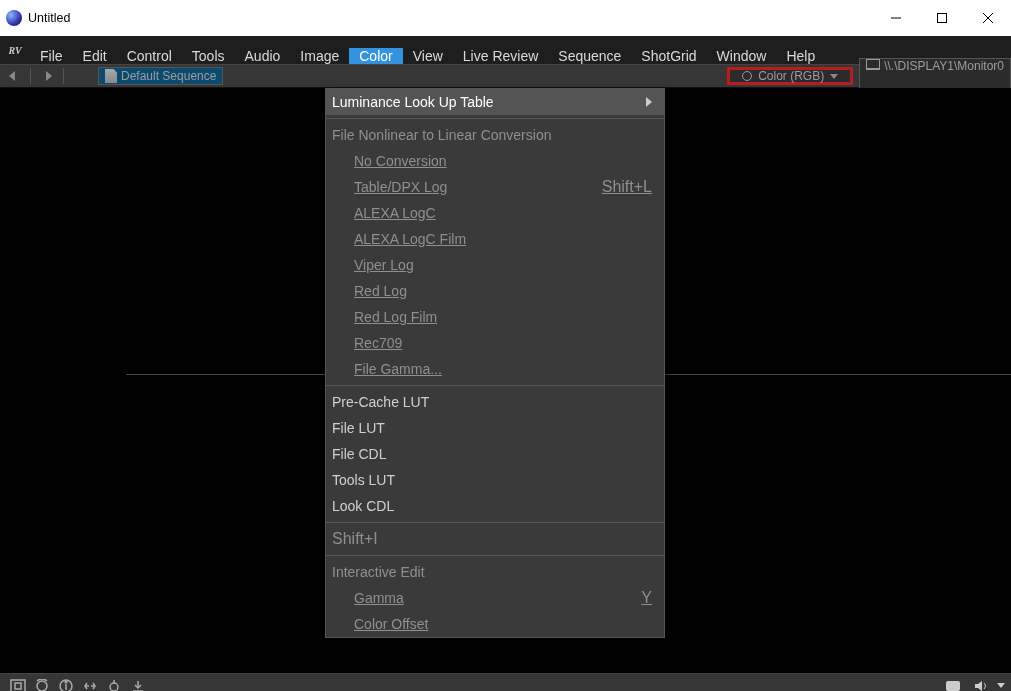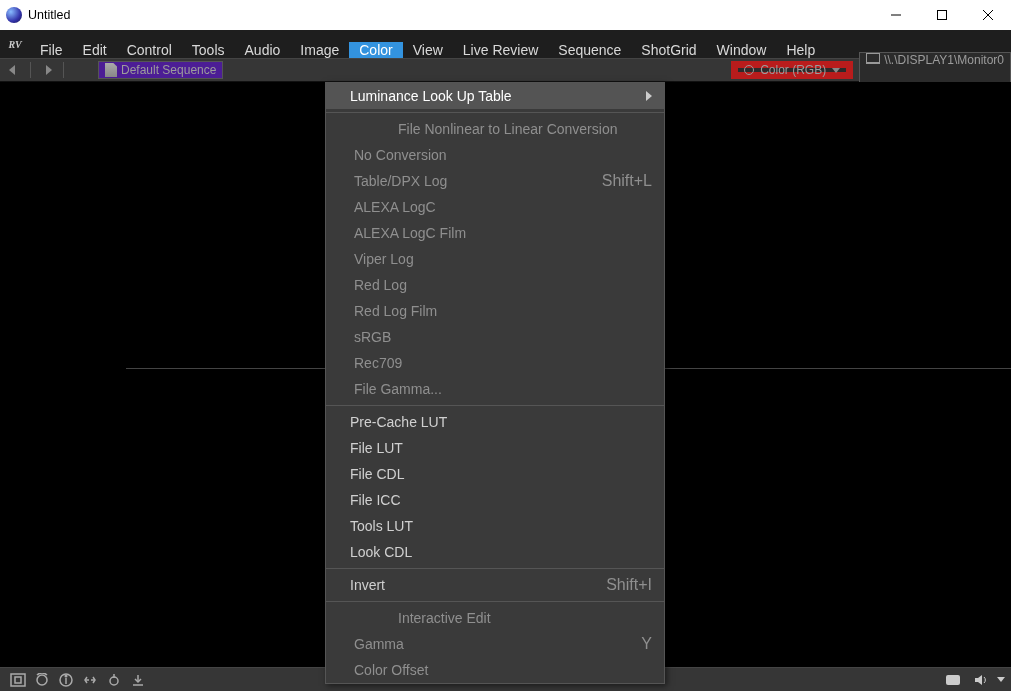--- a/index.html
+++ b/index.html
@@ -1,39 +1,39 @@
 <!DOCTYPE html>
 <html><head>
 <meta charset="utf-8">
 <style>
 * { margin: 0; padding: 0; box-sizing: border-box; font-family: "Segoe UI", Arial, sans-serif; }
 body { width: 1011px; height: 691px; background: #000; overflow: hidden; user-select: none; }
 
 
-.titlebar { height: 30px; background: #fff; display: flex; align-items: center; padding-left: 6px; }
+.titlebar { height: 36px; background: #fff; display: flex; align-items: center; padding-left: 6px; }
 .titlebar .app-icon { width: 16px; height: 16px; border-radius: 50%; background: radial-gradient(circle at 30% 30%, #8bf, #33a 60%, #114); margin-right: 6px; }
 .titlebar .title { font-size: 12.5px; color: #000; flex: 1; }
 .titlebar .win-btn { width: 46px; height: 30px; display: flex; align-items: center; justify-content: center; color: #000; }
 .titlebar .win-btn svg { width: 10px; height: 10px; }
 
 
 .menubar { height: 28px; background: #1e1e1e; display: flex; align-items: stretch; padding-left: 0; font-size: 14px; color: #d9d9d9; }
 .menubar .rv-logo { width: 30px; display: flex; align-items: center; justify-content: center; font-weight: bold; font-style: italic; font-size: 10px; color: #ccc; font-family: Georgia, serif; }
 .menubar .menu-item { padding: 0 10px; display: flex; align-items: center; cursor: default; }
 .menubar .menu-item.active { background: #3393df; color: #fff; }
 
 
 .toolbar { height: 24px; background: #363636; display: flex; align-items: center; border-top: 1px solid #444; border-bottom: 1px solid #111; font-size: 12px; font-family: "Consolas","Courier New",monospace; color: #9c9c9c; }
 .tool-btn { width: 28px; height: 22px; display: flex; align-items: center; justify-content: center; }
 .tool-btn svg { fill: #888; }
 .tool-sep { width: 1px; height: 16px; background: #555; margin: 0 2px; }
-.seq-box { height: 18px; background: #4c1d95; border: 1px solid #555; display: flex; align-items: center; padding: 0 6px; margin-left: 4px; gap: 4px; }
+.seq-box { height: 18px; background: #0c4a6e; border: 1px solid #555; display: flex; align-items: center; padding: 0 6px; margin-left: 4px; gap: 4px; }
 .seq-box .doc-icon { width: 12px; height: 14px; background: linear-gradient(#aaa,#888); clip-path: polygon(0 0, 70% 0, 100% 25%, 100% 100%, 0 100%); }
 .spacer { flex: 1; }
-.color-dd { height: 18px; background: #2b2b2b; border: 7px solid #b91c1c; display: flex; align-items: center; padding: 0 6px; gap: 6px; }
+.color-dd { height: 18px; background: #2b2b2b; border: 3px solid #b91c1c; display: flex; align-items: center; padding: 0 12px; gap: 6px; }
 .color-dd .circ { width: 10px; height: 10px; border: 1.5px solid #999; border-radius: 50%; }
 .color-dd .tri { width: 0; height: 0; border-left: 4px solid transparent; border-right: 4px solid transparent; border-top: 5px solid #888; }
 .disp-lbl { height: 36px; background: #2b2b2b; border: 1px solid #555; display: flex; padding: 0 6px; gap: 4px; margin-left: 6px; }
 .mon-icon { width: 14px; height: 11px; border: 1px solid #999; border-bottom: 2px solid #999; position: relative; }
 
 
 .viewport { position: relative; height: 585px; background: #000; }
 .viewport .hline { position: absolute; left: 126px; right: 0; top: 286px; height: 1px; background: #444; }
 
 
@@ -41,27 +41,27 @@
 .bottom-left { display: flex; align-items: center; padding-left: 6px; gap: 0; }
 .bottom-left .bb { width: 24px; height: 20px; display: flex; align-items: center; justify-content: center; color: #aaa; }
 .bottom-left .bb svg { stroke: #aaa; fill: none; stroke-width: 1.5; }
 .bottom-right { margin-left: auto; display: flex; align-items: center; padding-right: 6px; gap: 4px; }
 .bottom-right .bb { width: 24px; height: 20px; display: flex; align-items: center; justify-content: center; }
 .bottom-right .bb svg { fill: #ccc; }
 .bottom-right .tri { width: 0; height: 0; border-left: 4px solid transparent; border-right: 4px solid transparent; border-top: 5px solid #ccc; }
 
 
 .dropdown { position: absolute; left: 325px; top: 58px; width: 340px; background: #3a3a3a; border: 1px solid #555; box-shadow: 2px 2px 6px rgba(0,0,0,0.5); font-size: 14px; color: #d0d0d0; }
-.dd-item { height: 26px; display: flex; align-items: center; padding-left: 24px; padding-right: 12px; }
-.dd-item.sub { padding-left: 28px; color: #8f8f8f; }
+.dd-item { height: 26px; display: flex; align-items: center; padding-left: 6px; padding-right: 12px; }
+.dd-item.sub { padding-left: 28px; color: #8f8f8f; text-decoration: underline; }
 .dd-item .lbl { flex: 1; }
 .dd-item .shortcut { color: #8f8f8f; font-size: 16px; }
 .dd-item .arrow { width: 0; height: 0; border-top: 5px solid transparent; border-bottom: 5px solid transparent; border-left: 6px solid #ccc; }
 .dd-item.active { background: #545454; color: #fff; }
-.dd-header { color: #8f8f8f; margin-left: 48px; }
+.dd-header { color: #8f8f8f; }
 .dd-sep { height: 1px; background: #555; margin: 3px 0; }
 </style>
 </head>
 <body>
 
 <div class="titlebar">
   <div class="app-icon"></div>
   <div class="title">Untitled</div>
   <div class="win-btn">
       <svg viewBox="0 0 10 10">
@@ -158,50 +158,43 @@
       <div class="dd-item sub">
         <span class="lbl">Viper Log</span>
       </div>
       <div class="dd-item sub">
         <span class="lbl">Red Log</span>
       </div>
       <div class="dd-item sub">
         <span class="lbl">Red Log Film</span>
       </div>
       <div class="dd-item sub">
-        <span class="lbl">sRGB</span>
-      </div>
-      <div class="dd-item sub">
         <span class="lbl">Rec709</span>
       </div>
       <div class="dd-item sub">
         <span class="lbl">File Gamma...</span>
       </div>
       <div class="dd-sep"></div>
       <div class="dd-item">
         <span class="lbl">Pre-Cache LUT</span>
       </div>
       <div class="dd-item">
         <span class="lbl">File LUT</span>
       </div>
       <div class="dd-item">
         <span class="lbl">File CDL</span>
       </div>
       <div class="dd-item">
-        <span class="lbl">File ICC</span>
-      </div>
-      <div class="dd-item">
         <span class="lbl">Tools LUT</span>
       </div>
       <div class="dd-item">
         <span class="lbl">Look CDL</span>
       </div>
       <div class="dd-sep"></div>
       <div class="dd-item">
-        <span class="lbl">Invert</span>
         <span class="shortcut">Shift+I</span>
       </div>
       <div class="dd-sep"></div>
       <div class="dd-item dd-header">
         <span class="lbl">Interactive Edit</span>
       </div>
       <div class="dd-item sub">
         <span class="lbl">Gamma</span>
         <span class="shortcut">Y</span>
       </div>

